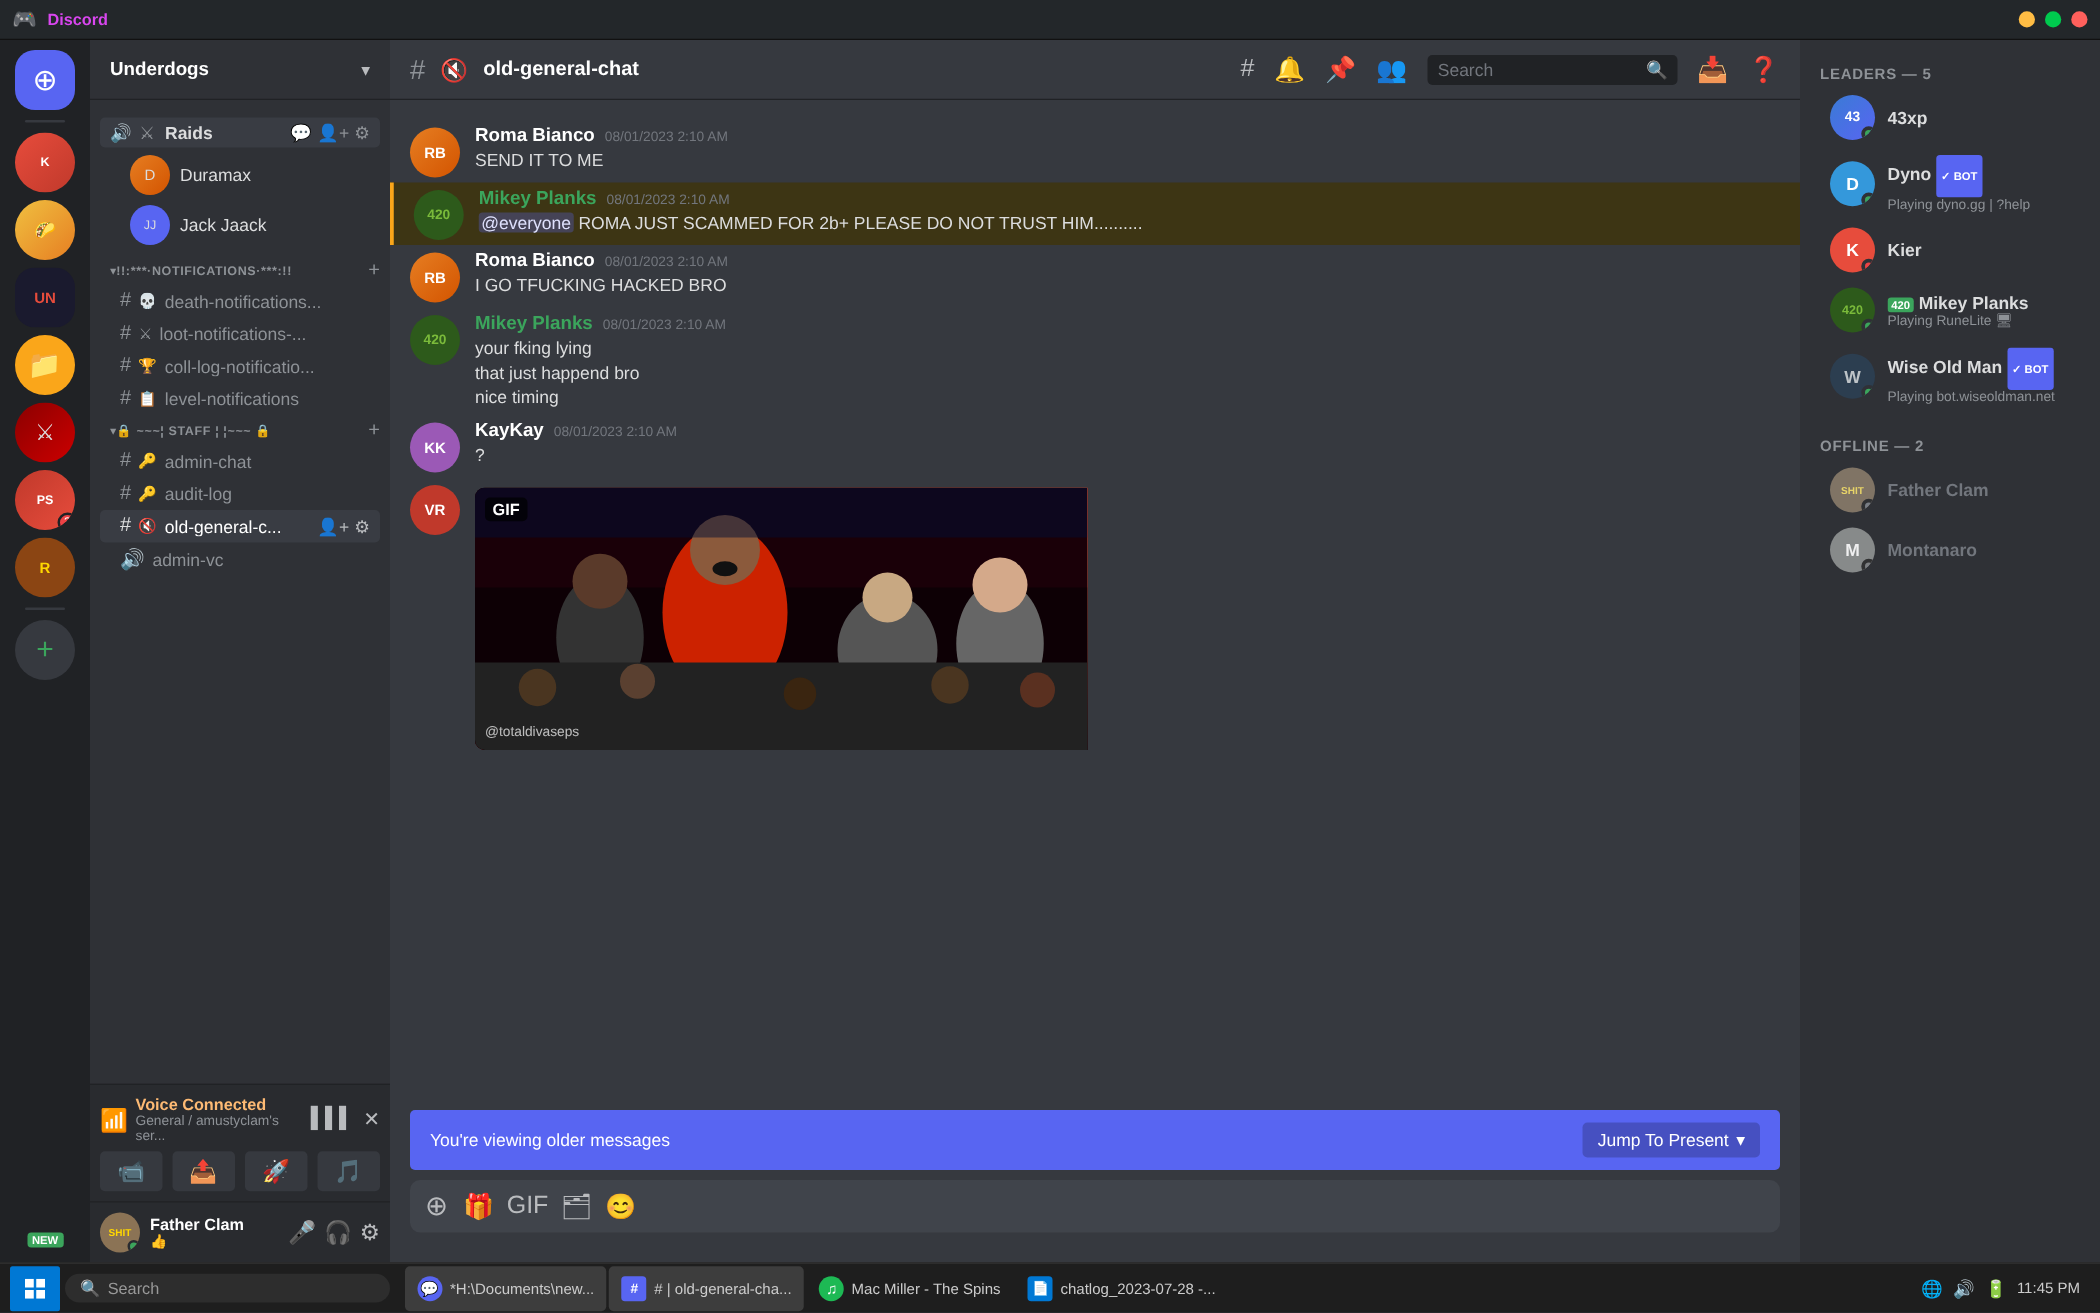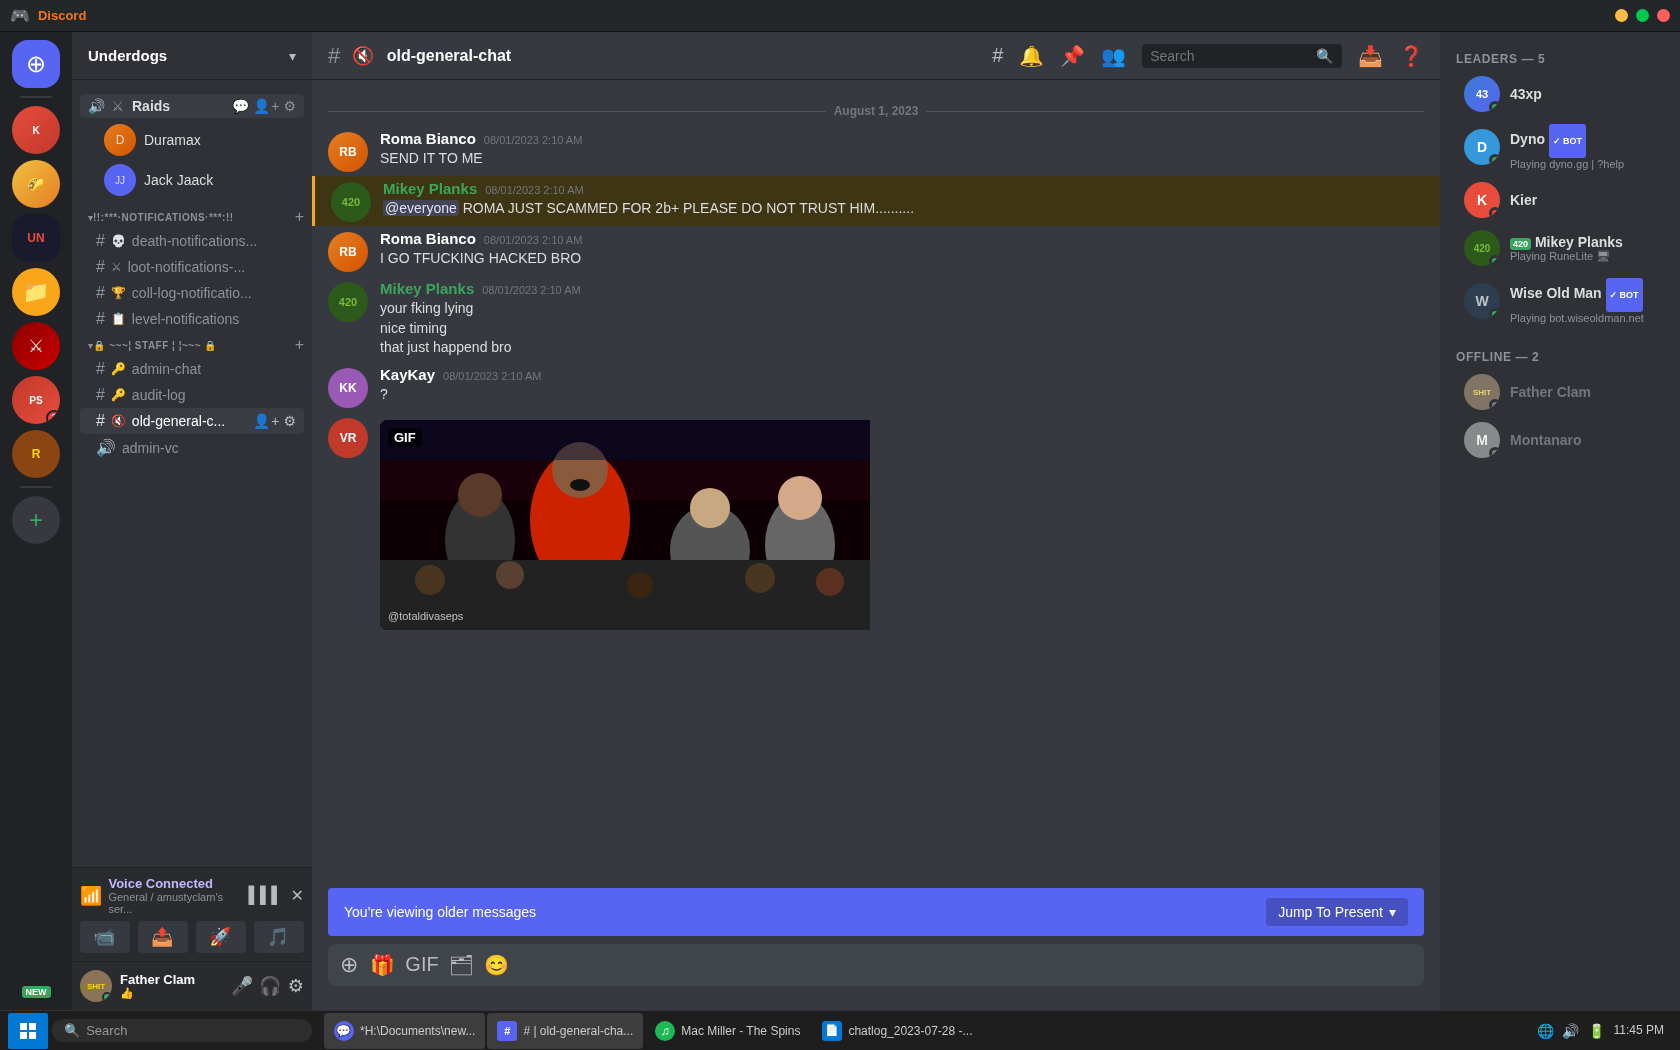--- a/index.html
+++ b/index.html
@@ -1,20 +1,20 @@
 <!DOCTYPE html>
 <html><head>
   <meta charset="utf-8">
   <style>
     * { margin: 0; padding: 0; box-sizing: border-box; }
     body { width: 1680px; height: 1050px; overflow: hidden; font-family: 'Segoe UI', Arial, sans-serif; background: #202225; color: #dcddde; font-size: 14px; display: flex; flex-direction: column; }
 
     
     .top-bar { display: flex; align-items: center; background: #23272a; height: 32px; padding: 0 10px; gap: 8px; border-bottom: 1px solid #111; }
-    .top-bar-title { color: #f97316; font-size: 13px; font-weight: 600; flex:1; }
+    .top-bar-title { color: #d946ef; font-size: 13px; font-weight: 600; flex:1; }
     .top-bar-controls { display: flex; gap: 8px; }
     .top-bar-btn { width: 13px; height: 13px; border-radius: 50%; cursor: pointer; border: none; }
     .btn-min { background: #ffbd44; }
     .btn-max { background: #00ca4e; }
     .btn-close { background: #ff605c; }
 
     
     .app { display: flex; flex: 1; height: calc(1050px - 32px - 40px); }
 
     
@@ -44,21 +44,21 @@
     .raids-name { font-weight: 600; color: #dcddde; font-size: 14px; flex: 1; }
     .raids-actions { display: flex; gap: 4px; }
     .member-item { display: flex; align-items: center; padding: 4px 8px 4px 24px; gap: 8px; cursor: pointer; }
     .member-avatar { width: 32px; height: 32px; border-radius: 50%; background: #5865f2; display: flex; align-items: center; justify-content: center; font-size: 12px; overflow: hidden; }
     .member-name { font-size: 14px; color: #dcddde; }
 
     
     .voice-section { background: #292b2f; padding: 8px; border-top: 1px solid #202225; }
     .voice-connected { display: flex; align-items: center; gap: 6px; margin-bottom: 6px; }
     .voice-status { display: flex; flex-direction: column; }
-    .voice-label { color: #c4b5fd; font-size: 13px; font-weight: 600; }
+    .voice-label { color: #fdba74; font-size: 13px; font-weight: 600; }
     .voice-channel { color: #8e9297; font-size: 11px; }
     .voice-controls { display: flex; gap: 8px; margin-left: auto; }
     .voice-actions { display: flex; gap: 8px; justify-content: center; }
     .voice-action-btn { flex: 1; height: 32px; background: #36393f; border: none; border-radius: 4px; color: #b9bbbe; cursor: pointer; display: flex; align-items: center; justify-content: center; font-size: 18px; }
 
     
     .user-area { background: #292b2f; padding: 8px; display: flex; align-items: center; gap: 8px; border-top: 1px solid #202225; }
     .user-avatar { width: 32px; height: 32px; border-radius: 50%; background: #ed4245; display: flex; align-items: center; justify-content: center; font-size: 11px; font-weight: 700; overflow: hidden; position: relative; }
     .user-info { flex: 1; }
     .user-name { font-size: 13px; font-weight: 600; color: #fff; }
@@ -339,25 +339,20 @@
         <div class="search-bar">
           <input class="search-input" placeholder="Search" style="">
           <span style="color:#72767d;">🔍</span>
         </div>
         <span class="header-action-btn">📥</span>
         <span class="header-action-btn">❓</span>
       </div>
     </div>
 
     <div class="messages-area">
-      <div class="date-divider">
-        <div class="date-line"></div>
-        <span class="date-text">August 1, 2023</span>
-        <div class="date-line"></div>
-      </div>
 
       <div class="message">
         <div class="msg-avatar" style="background:linear-gradient(135deg,#e67e22,#d35400);color:white;font-size:12px;font-weight:700;">RB</div>
         <div class="msg-content">
           <div class="msg-header">
             <span class="msg-author">Roma Bianco</span>
             <span class="msg-timestamp">08/01/2023 2:10 AM</span>
           </div>
           <div class="msg-text">SEND IT TO ME</div>
         </div>
@@ -389,22 +384,22 @@
 
       <div class="message">
         <div class="msg-avatar" style="background:#2d5a1b;color:#7aba3a;font-size:11px;font-weight:700;">420</div>
         <div class="msg-content">
           <div class="msg-header">
             <span class="msg-author green">Mikey Planks</span>
             <span class="msg-timestamp">08/01/2023 2:10 AM</span>
           </div>
           <div class="msg-text">
             <div>your fking lying</div>
+            <div>that just happend bro</div>
             <div>nice timing</div>
-            <div>that just happend bro</div>
           </div>
         </div>
       </div>
 
       <div class="message">
         <div class="msg-avatar" style="background:#9b59b6;color:white;font-size:12px;font-weight:700;">KK</div>
         <div class="msg-content">
           <div class="msg-header">
             <span class="msg-author">KayKay</span>
             <span class="msg-timestamp">08/01/2023 2:10 AM</span>

